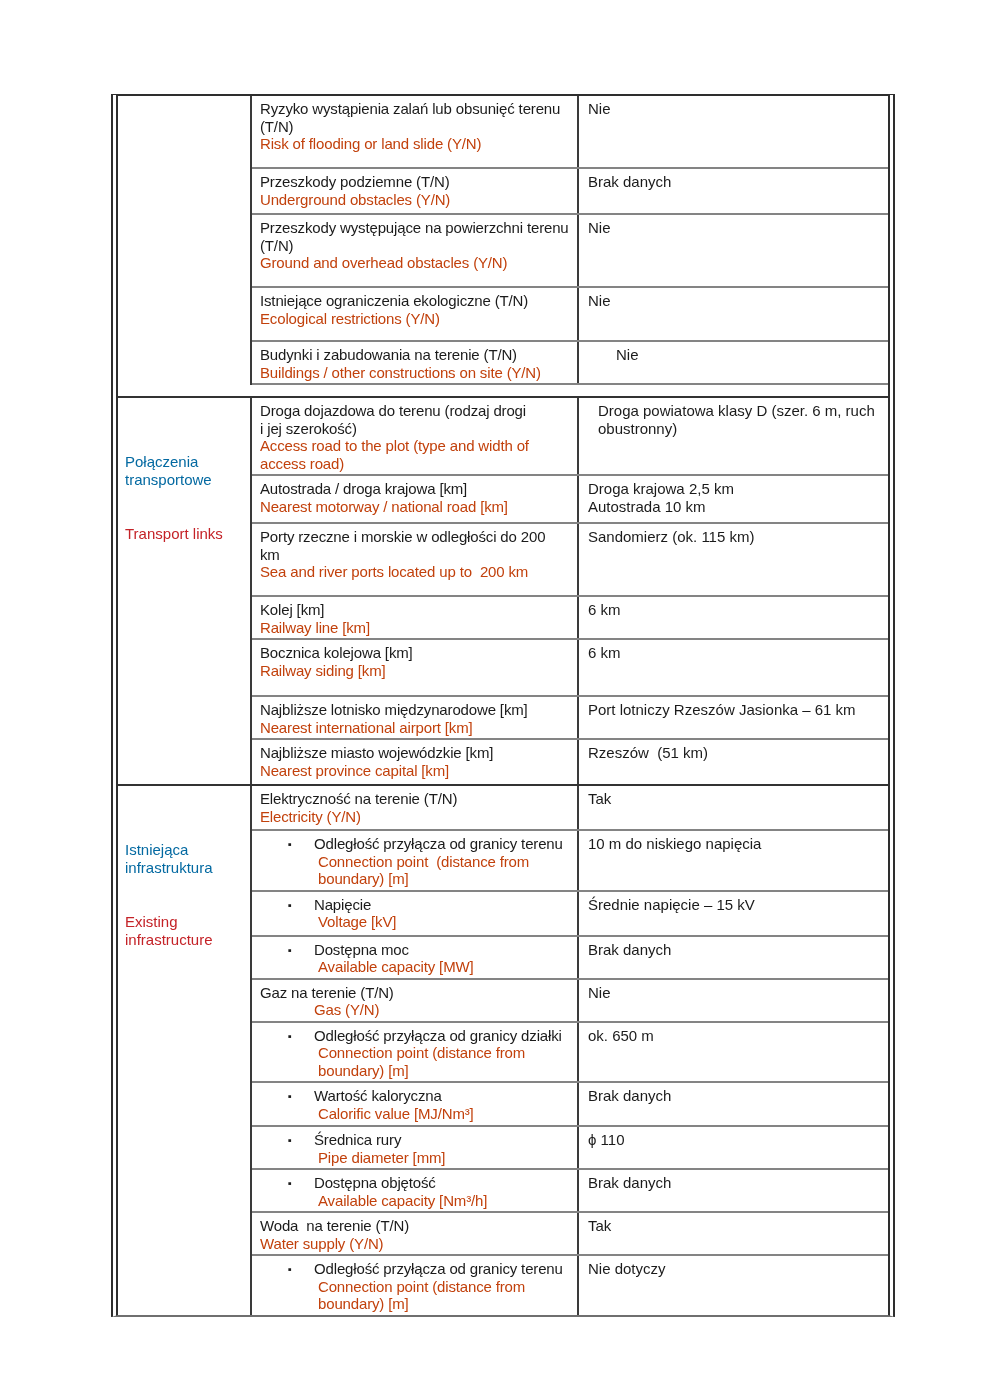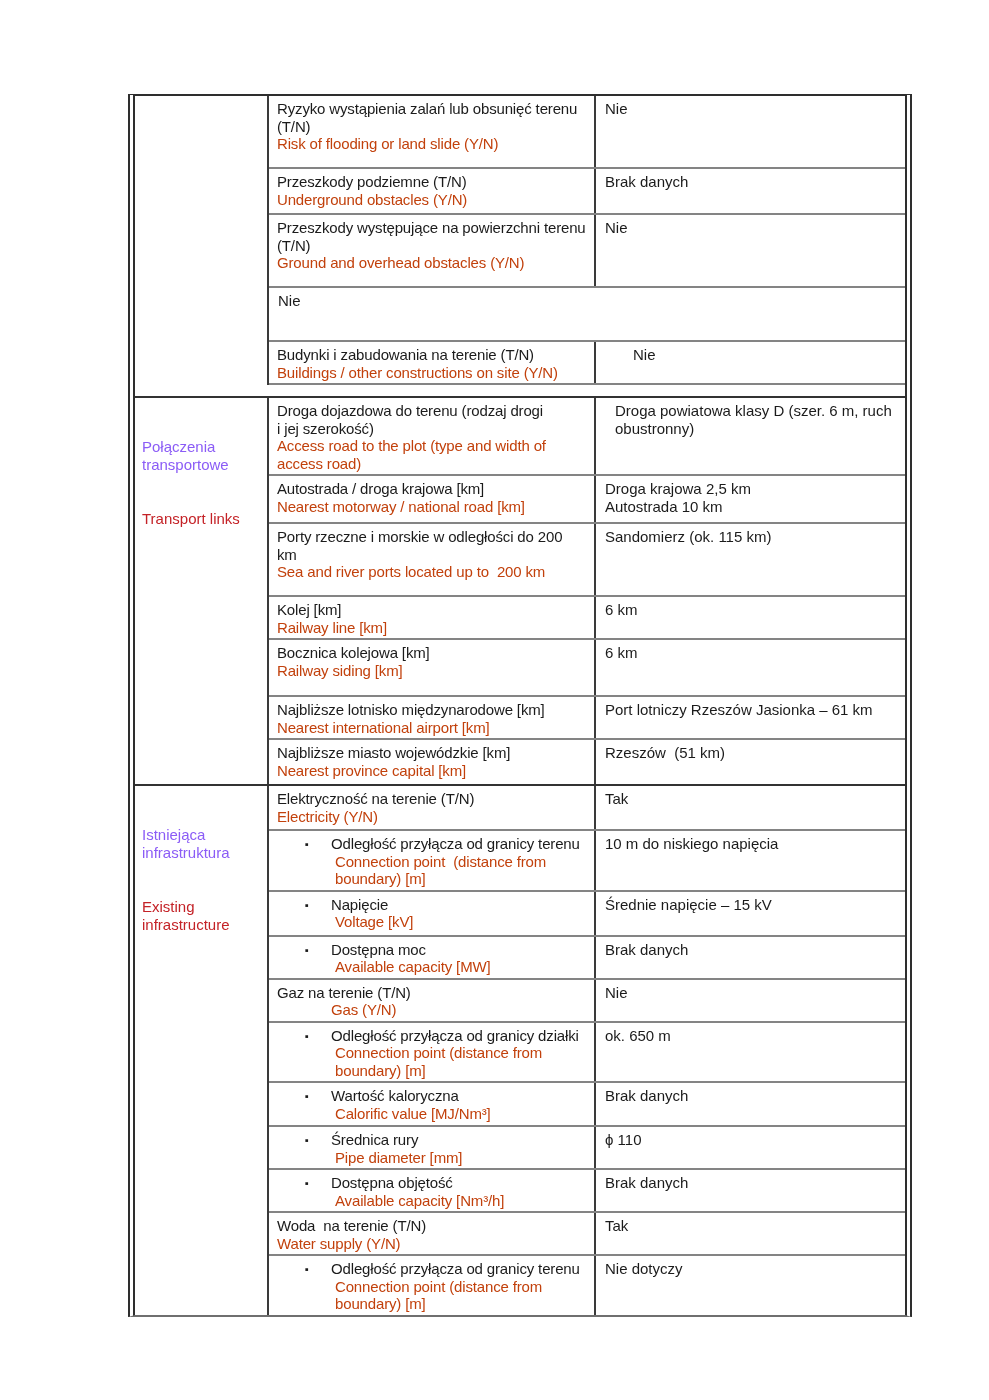--- a/index.html
+++ b/index.html
@@ -9,42 +9,42 @@
     height: 1400px;
     background: #ffffff;
     font-family: "Liberation Sans", "DejaVu Sans", sans-serif;
     font-size: 15px;
     line-height: 17.5px;
     color: #1b1b1b;
     overflow: hidden;
   }
   .doc-table {
     position: absolute;
-    left: 128px;
+    left: 111px;
     top: 94px;
     width: 784px;
     box-sizing: border-box;
     border-left: 7px double #2e2e2e;
     border-right: 7px double #2e2e2e;
     border-top: 2.5px solid #2e2e2e;
     border-bottom: 2.5px solid #6f6f6f;
     background: #fff;
   }
   .section { display: flex; align-items: stretch; }
   .section.sep-double { margin-top: 11px; border-top: 2.5px solid #333333; }
   .section.sep-single { border-top: 2.5px solid #333333; }
   .section:first-child .rows .row:last-child { border-bottom: 2px solid #848484; gap: 28px; }
   .label-cell {
     width: 134px;
     box-sizing: border-box;
     border-right: 2px solid #3a3a3a;
     padding: 5px 4px 4px 7px;
     white-space: pre-wrap;
   }
-  .label-pl { color: #8b5cf6; }
+  .label-pl { color: #0369a1; margin-top: 15px; }
   .label-en { color: #c42227; margin-top: 2px; }
   .rows { flex: 1; display: flex; flex-direction: column; }
   .row { display: flex; align-items: stretch; box-sizing: border-box; }
   .row + .row { border-top: 2px solid #848484; }
   .q-cell {
     width: 327px;
     box-sizing: border-box;
     border-right: 2px solid #3a3a3a;
     padding: 4px 8px 2px 8px;
     letter-spacing: -0.15px;
@@ -96,20 +96,24 @@
   </div>
           <div class="row" style="min-height: 73px;">
     <div class="q-cell">
       <div class="q-pl">Przeszkody występujące na powierzchni terenu
 (T/N)</div>
       <div class="q-en">Ground and overhead obstacles (Y/N)</div>
     </div>
     <div class="a-cell">Nie</div>
   </div>
           <div class="row" style="min-height: 54px;">
+    <div class="q-cell">
+      <div class="q-pl">Istniejące ograniczenia ekologiczne (T/N)</div>
+      <div class="q-en">Ecological restrictions (Y/N)</div>
+    </div>
     <div class="a-cell">Nie</div>
   </div>
           <div class="row" style="min-height: 42px;">
     <div class="q-cell">
       <div class="q-pl">Budynki i zabudowania na terenie (T/N)</div>
       <div class="q-en">Buildings / other constructions on site (Y/N)</div>
     </div>
     <div class="a-cell">Nie</div>
   </div>
         </div>

